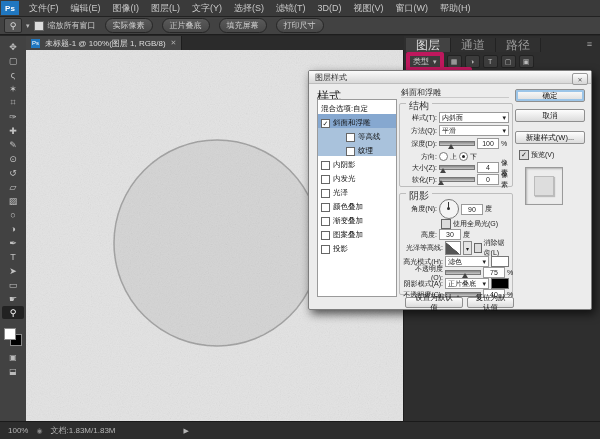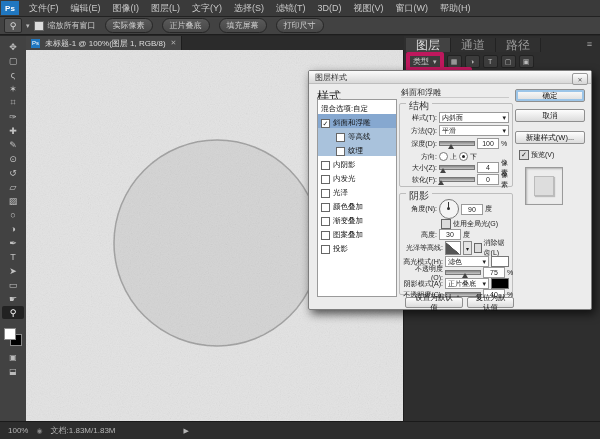--- a/index.html
+++ b/index.html
@@ -62,21 +62,21 @@
   .dclose{position:absolute;right:3px;top:2px;width:14px;height:10px;background:linear-gradient(#fdfdfd,#d5d5d5);
           border:1px solid #9a9a9a;border-radius:2px;font-size:6px;color:#555;display:flex;
           align-items:center;justify-content:center}
   .styleshdr{position:absolute;left:8px;top:17px;font-size:12px;color:#222}
   .stylelist{position:absolute;left:8px;top:28px;width:78px;height:196px;background:#fff;
              border:1px solid #9a9a9a;overflow:hidden}
   .srow{height:14px;display:flex;align-items:flex-end;gap:3px;padding-left:3px;font-size:7.5px;color:#111}
   .srow .cb{width:7px;height:7px;background:#fff}
   .srow.sel{background:#86a8d0}
   .srow.subsel{background:#a9c2dc}
-  .srow.indent{padding-left:18px}
+  .srow.indent{padding-left:28px}
   .ctitle{position:absolute;left:92px;top:16px;font-size:8px;color:#222}
   .cdiv{position:absolute;left:92px;top:26px;width:108px;border-top:1px solid #c9c9c9}
   .fieldset{position:absolute;left:90px;width:112px;border:1px solid #bdbdbd;border-radius:2px}
   .legend{position:absolute;left:6px;top:-5px;background:#ececec;padding:0 3px;font-size:10px;color:#333}
   .frow{position:absolute;left:3px;width:106px;height:11px;display:flex;align-items:center;gap:2px;font-size:7px;color:#222}
   .flabel{width:34px;text-align:right;flex:none}
   .dd{flex:1;height:9px;background:#fff;border:1px solid #9a9a9a;display:flex;align-items:center;
       justify-content:space-between;padding:0 2px;font-size:7px}
   .track{width:34px;height:3px;background:linear-gradient(#888,#c9c9c9);border:1px solid #777;position:relative;flex:none}
   .thumb{position:absolute;top:2px;width:0;height:0;border-left:3px solid transparent;

